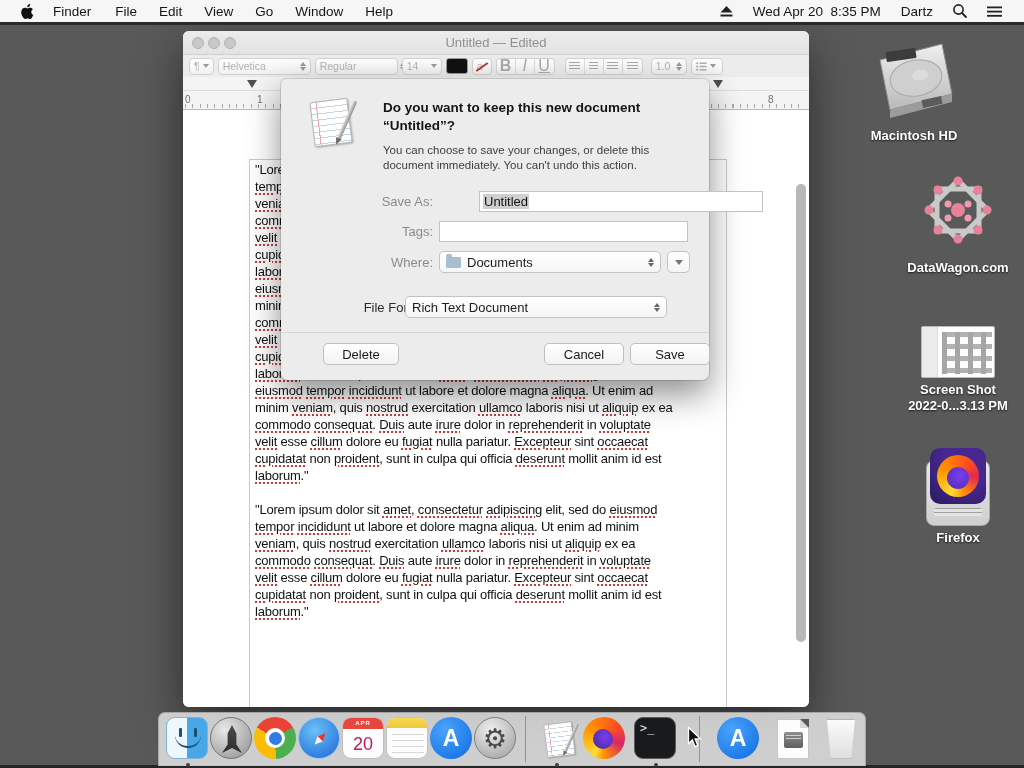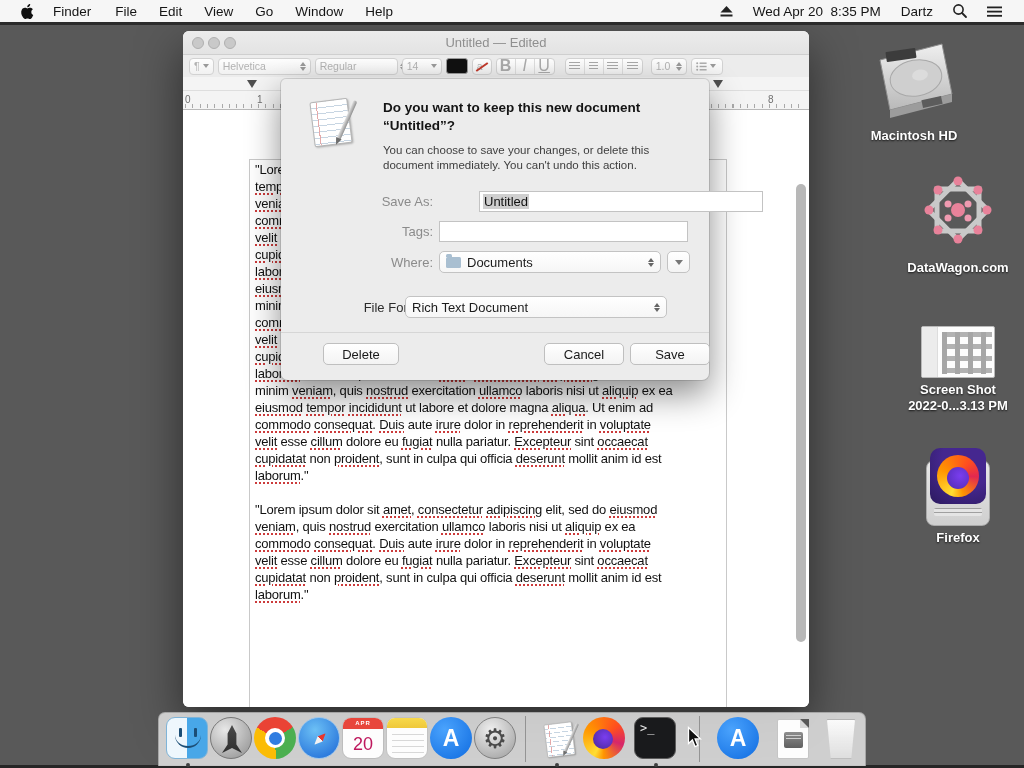--- a/index.html
+++ b/index.html
@@ -375,30 +375,31 @@
             <div class="doc-line"><span class="misspell">commodo</span> <span class="misspell">consequat</span>. <span class="misspell">Duis</span> aute <span class="misspell">irure</span> dolor in <span class="misspell">reprehenderit</span> in <span class="misspell">voluptate</span></div>
             <div class="doc-line"><span class="misspell">velit</span> esse <span class="misspell">cillum</span> dolore eu <span class="misspell">fugiat</span> nulla pariatur. <span class="misspell">Excepteur</span> sint <span class="misspell">occaecat</span></div>
             <div class="doc-line"><span class="misspell">cupidatat</span> non <span class="misspell">proident</span>, sunt in culpa qui officia <span class="misspell">deserunt</span> mollit anim id est</div>
             <div class="doc-line"><span class="misspell">laborum</span>." "Lorem ipsum dolor sit <span class="misspell">amet</span>, <span class="misspell">consectetur</span> <span class="misspell">adipiscing</span> elit, sed do</div>
             <div class="doc-line"><span class="misspell">eiusmod</span> <span class="misspell">tempor</span> <span class="misspell">incididunt</span> ut labore et dolore magna <span class="misspell">aliqua</span>. Ut enim ad</div>
             <div class="doc-line">minim <span class="misspell">veniam</span>, quis <span class="misspell">nostrud</span> exercitation <span class="misspell">ullamco</span> laboris nisi ut <span class="misspell">aliquip</span> ex ea</div>
             <div class="doc-line"><span class="misspell">commodo</span> <span class="misspell">consequat</span>. <span class="misspell">Duis</span> aute <span class="misspell">irure</span> dolor in <span class="misspell">reprehenderit</span> in <span class="misspell">voluptate</span></div>
             <div class="doc-line"><span class="misspell">velit</span> esse <span class="misspell">cillum</span> dolore eu <span class="misspell">fugiat</span> nulla pariatur. <span class="misspell">Excepteur</span> sint <span class="misspell">occaecat</span></div>
             <div class="doc-line"><span class="misspell">cupidatat</span> non <span class="misspell">proident</span>, sunt in culpa qui officia <span class="misspell">deserunt</span> mollit anim id est</div>
             <div class="doc-line"><span class="misspell">laborum</span>." "Lorem ipsum dolor sit <span class="misspell">amet</span>, <span class="misspell">consectetur</span> <span class="misspell">adipiscing</span> elit, sed do</div>
+            <div class="doc-line"><span class="misspell">eiusmod</span> <span class="misspell">tempor</span> <span class="misspell">incididunt</span> ut labore et dolore magna <span class="misspell">aliqua</span>. Ut enim ad</div>
             <div class="doc-line">minim <span class="misspell">veniam</span>, quis <span class="misspell">nostrud</span> exercitation <span class="misspell">ullamco</span> laboris nisi ut <span class="misspell">aliquip</span> ex ea</div>
-            <div class="doc-line"><span class="misspell">eiusmod</span> <span class="misspell">tempor</span> <span class="misspell">incididunt</span> ut labore et dolore magna <span class="misspell">aliqua</span>. Ut enim ad</div>
             <div class="doc-line"><span class="misspell">commodo</span> <span class="misspell">consequat</span>. <span class="misspell">Duis</span> aute <span class="misspell">irure</span> dolor in <span class="misspell">reprehenderit</span> in <span class="misspell">voluptate</span></div>
             <div class="doc-line"><span class="misspell">velit</span> esse <span class="misspell">cillum</span> dolore eu <span class="misspell">fugiat</span> nulla pariatur. <span class="misspell">Excepteur</span> sint <span class="misspell">occaecat</span></div>
             <div class="doc-line"><span class="misspell">cupidatat</span> non <span class="misspell">proident</span>, sunt in culpa qui officia <span class="misspell">deserunt</span> mollit anim id est</div>
             <div class="doc-line"><span class="misspell">laborum</span>."</div>
           </div>
         <div class="gap-line"></div>
         <div>
             <div class="doc-line">"Lorem ipsum dolor sit <span class="misspell">amet</span>, <span class="misspell">consectetur</span> <span class="misspell">adipiscing</span> elit, sed do <span class="misspell">eiusmod</span></div>
+            <div class="doc-line"><span class="misspell">tempor</span> <span class="misspell">incididunt</span> ut labore et dolore magna <span class="misspell">aliqua</span>. Ut enim ad minim</div>
             <div class="doc-line"><span class="misspell">veniam</span>, quis <span class="misspell">nostrud</span> exercitation <span class="misspell">ullamco</span> laboris nisi ut <span class="misspell">aliquip</span> ex ea</div>
             <div class="doc-line"><span class="misspell">commodo</span> <span class="misspell">consequat</span>. <span class="misspell">Duis</span> aute <span class="misspell">irure</span> dolor in <span class="misspell">reprehenderit</span> in <span class="misspell">voluptate</span></div>
             <div class="doc-line"><span class="misspell">velit</span> esse <span class="misspell">cillum</span> dolore eu <span class="misspell">fugiat</span> nulla pariatur. <span class="misspell">Excepteur</span> sint <span class="misspell">occaecat</span></div>
             <div class="doc-line"><span class="misspell">cupidatat</span> non <span class="misspell">proident</span>, sunt in culpa qui officia <span class="misspell">deserunt</span> mollit anim id est</div>
             <div class="doc-line"><span class="misspell">laborum</span>."</div>
           </div>
       </div>
       <div id="scrollthumb" class="abs"></div>
     </div>
   </div>

